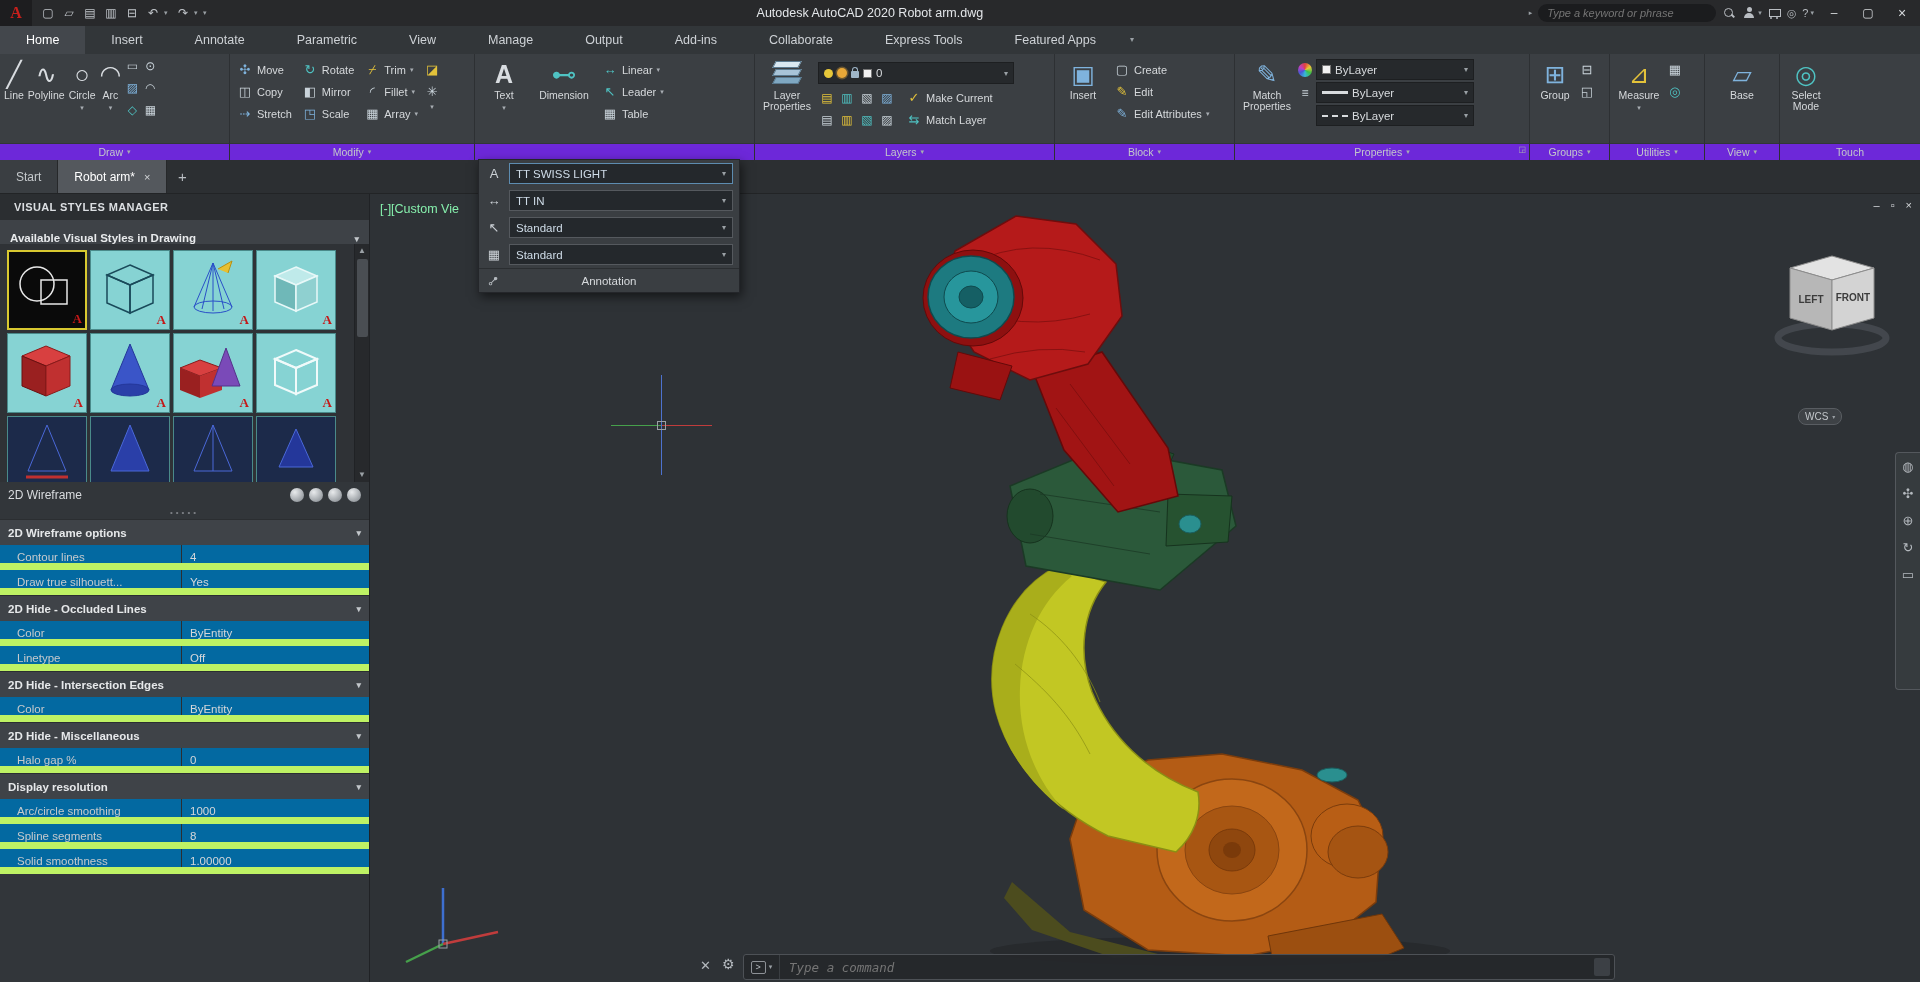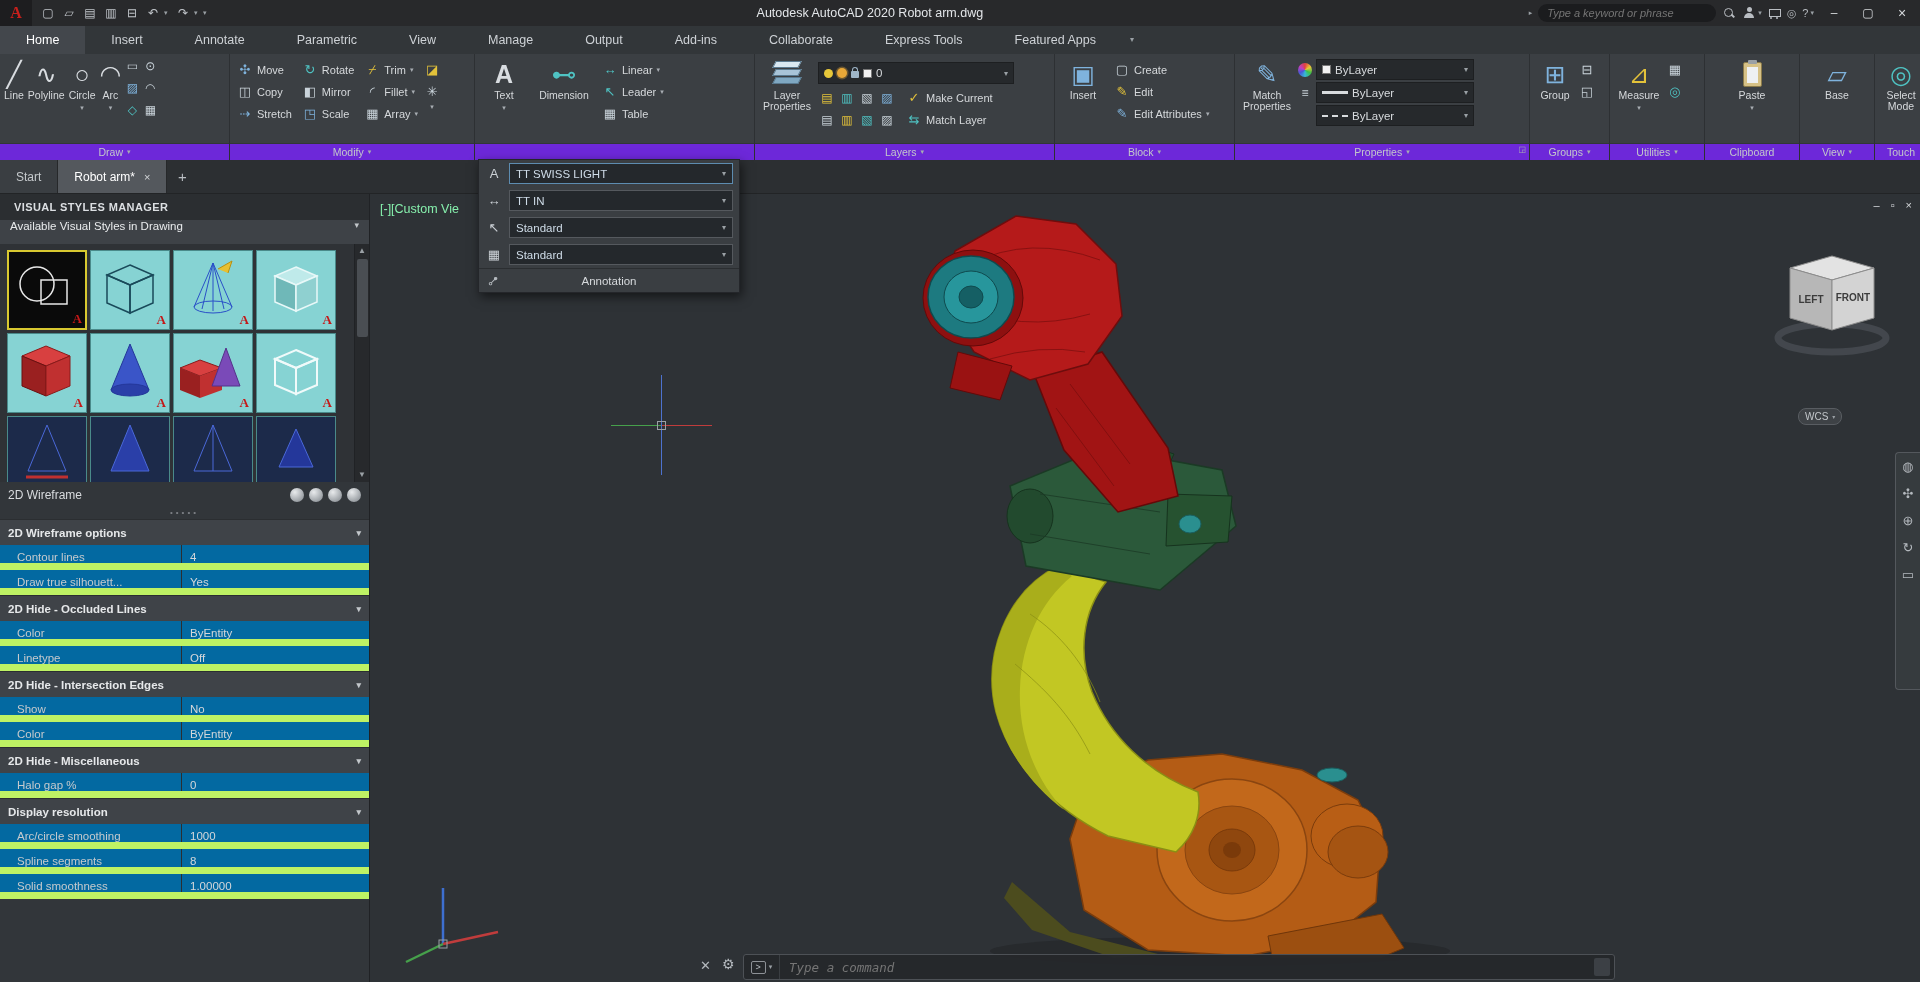--- a/index.html
+++ b/index.html
@@ -89,21 +89,21 @@
 .ftab.active{background:#54585d;color:#fff}
 .ftab .x{font-size:11px;color:#d3d6d9}
 .newtab{width:30px;display:flex;align-items:center;justify-content:center;color:#b9bdc2;font-size:15px}
 
 
 .workspace{flex:1;display:flex;min-height:0}
 
 
 .palette{width:370px;flex:none;background:#32363a;display:flex;flex-direction:column;border-right:1px solid #202225;font-size:11.5px}
 .pal-header{height:26px;line-height:26px;padding-left:14px;background:#2b2e31;color:#dcdfe2;font-size:11px;font-weight:bold;letter-spacing:.4px;flex:none}
-.pal-section{height:24px;background:#3e4247;display:flex;align-items:flex-start;padding:0 10px;font-weight:normal;font-size:11.5px;color:#e9ebed;flex:none}
+.pal-section{height:24px;background:#3e4247;display:flex;align-items:flex-end;padding:0 10px;font-weight:bold;font-size:11.5px;color:#e9ebed;flex:none}
 .pal-section .chev{margin-left:auto;font-size:9px;color:#c3c7cb}
 .thumbwrap{height:238px;background:#2f3236;position:relative;overflow:hidden;padding:6px 0 0 7px;flex:none}
 .thumbgrid{display:flex;flex-wrap:wrap;width:336px;gap:3px}
 .thumb{width:80px;height:80px;background:#86d3d3;position:relative;border:1px solid #4a8a8a;flex:none}
 .thumb.sel{background:#0a0a0a;border:2px solid #d8c830}
 .thumb .badge{position:absolute;right:3px;bottom:1px;color:#c41818;font-weight:bold;font-size:13px;font-family:"Liberation Serif",serif}
 .thumb svg{display:block}
 .pscroll{position:absolute;right:0;top:0;width:15px;height:238px;background:#27292c;border-left:1px solid #202225;display:flex;flex-direction:column;align-items:center}
 .pscroll .ar{height:14px;line-height:14px;font-size:8px;color:#9aa0a5}
 .pscroll .track{flex:1;width:100%;position:relative}
@@ -495,34 +495,20 @@
           <span class="sicon" style="height:21px;line-height:21px">▦</span>
           <span class="sicon ic-teal" style="height:21px;line-height:21px">◎</span>
         </div>
       </div>
       <div class="plabel">
           <span>Utilities</span>
           <span class="pc">▾</span>
         </div>
     </div>
 
-    <div class="panel" style="width:95px">
-      <div class="pbody" style="justify-content:center">
-        <div class="bigbtn" style="width:52px">
-            <span class="bigicon">
-              <span class="paste-ic"></span>
-            </span>
-            <span>Paste</span>
-            <span class="bcaret">▾</span>
-          </div>
-      </div>
-      <div class="plabel">
-          <span>Clipboard</span>
-        </div>
-    </div>
 
     <div class="panel" style="width:75px">
       <div class="pbody" style="justify-content:center">
         <div class="bigbtn" style="width:46px">
             <span class="bigicon ic-blue">▱</span>
             <span>Base</span>
           </div>
       </div>
       <div class="plabel">
           <span>View</span>
@@ -699,24 +685,20 @@
           <span class="val">ByEntity</span>
         </div>
       <div class="prw">
           <span class="lbl">Linetype</span>
           <span class="val">Off</span>
         </div>
 
       <div class="grp-h">
           <span>2D Hide - Intersection Edges</span>
           <span class="chev">▾</span>
-        </div>
-      <div class="prw">
-          <span class="lbl">Show</span>
-          <span class="val">No</span>
         </div>
       <div class="prw">
           <span class="lbl">Color</span>
           <span class="val">ByEntity</span>
         </div>
 
       <div class="grp-h">
           <span>2D Hide - Miscellaneous</span>
           <span class="chev">▾</span>
         </div>

